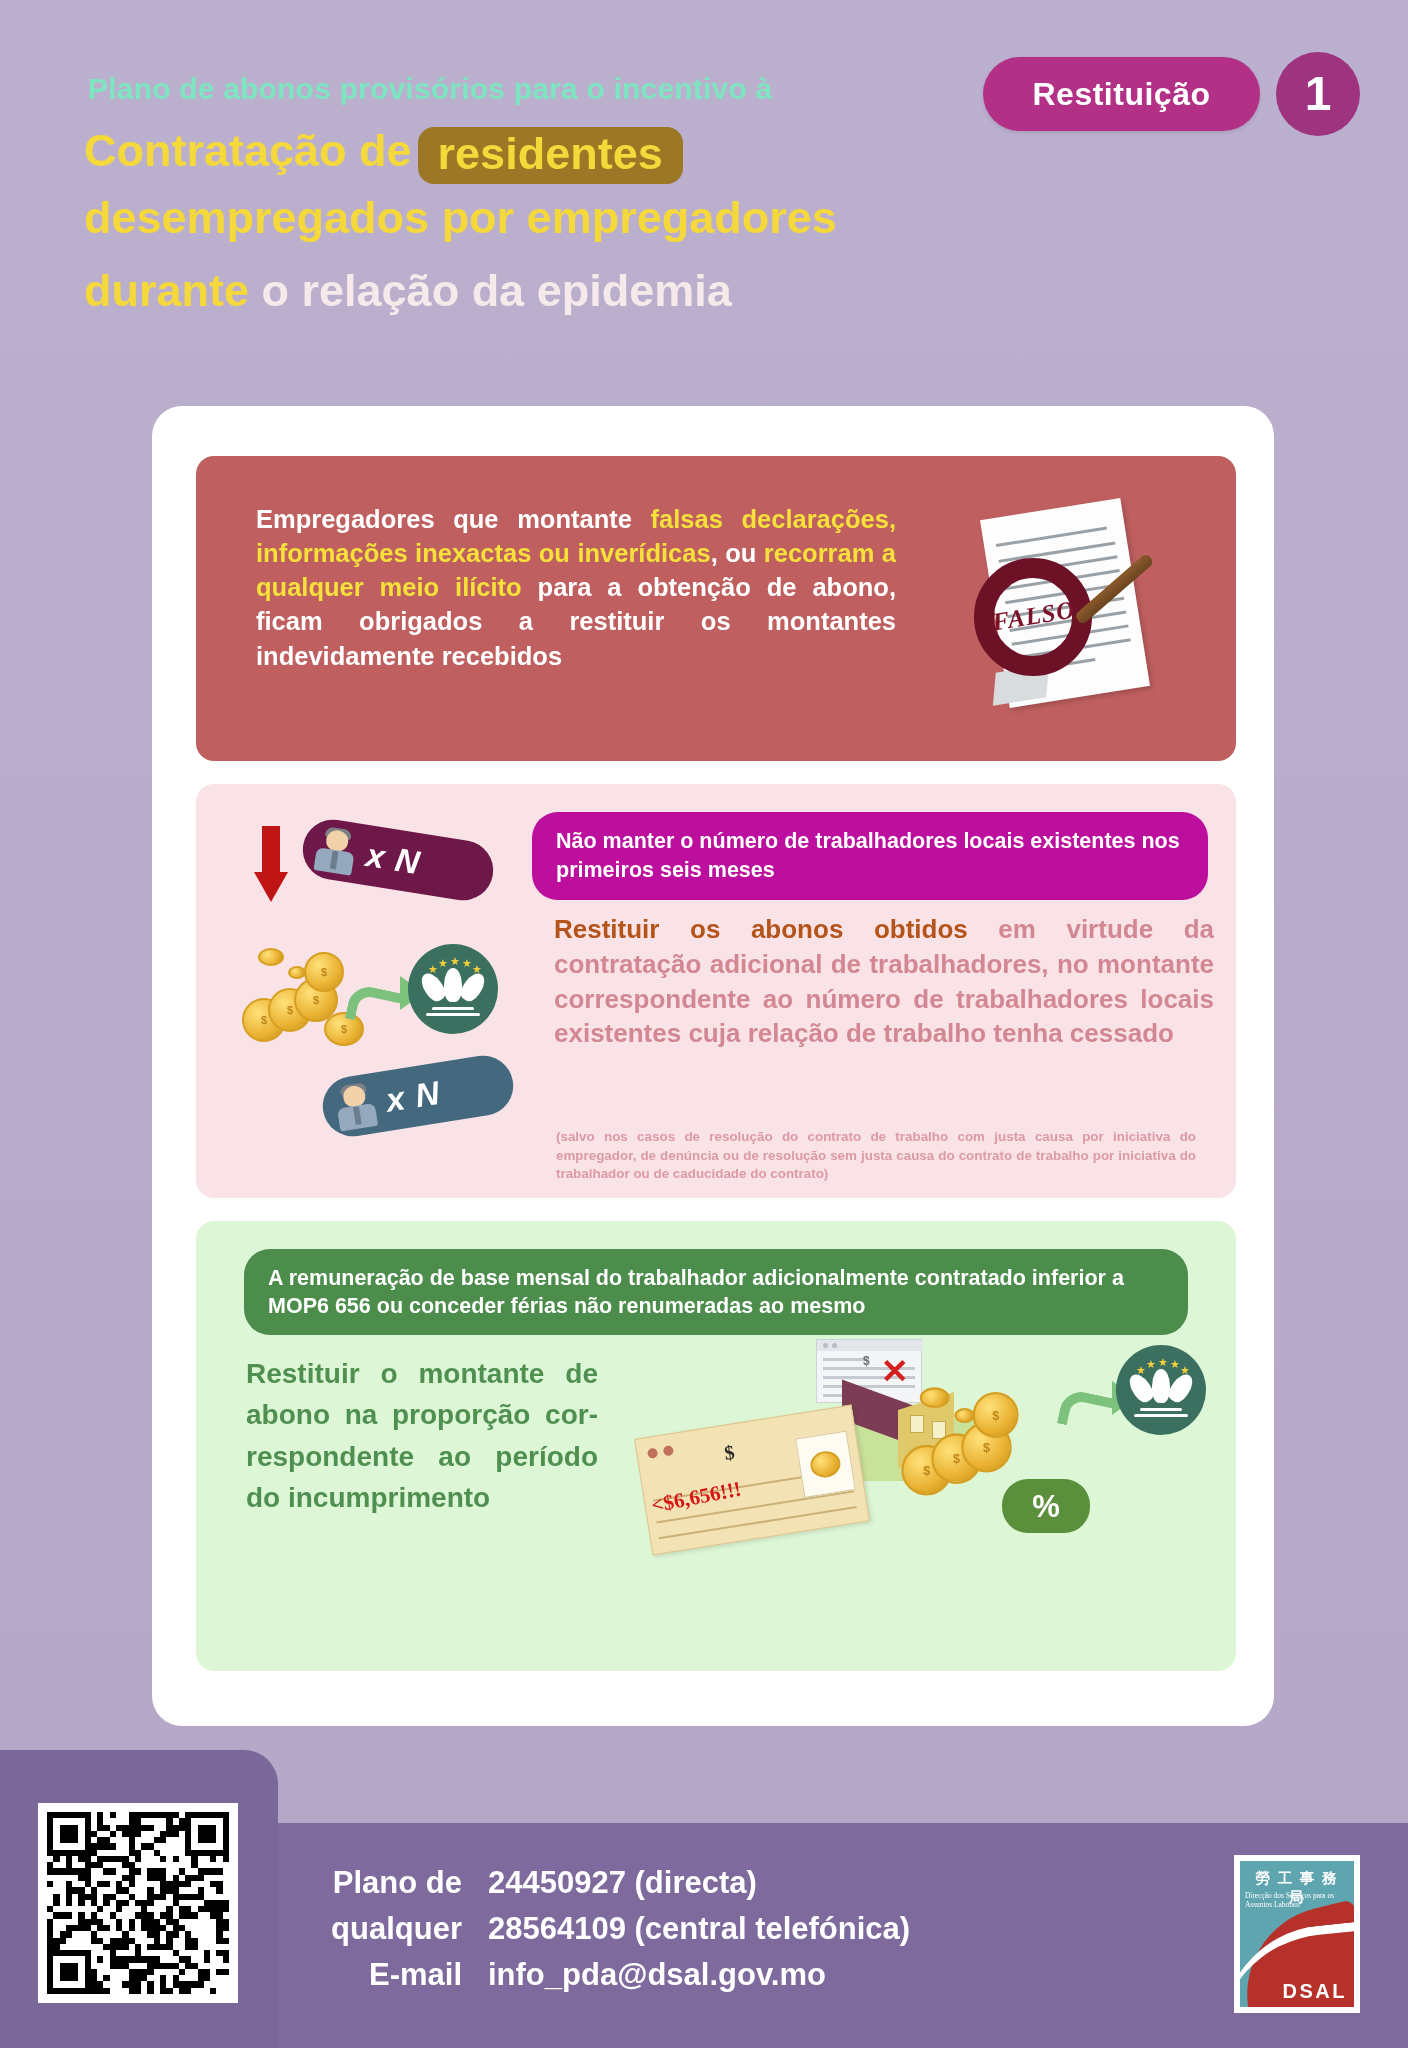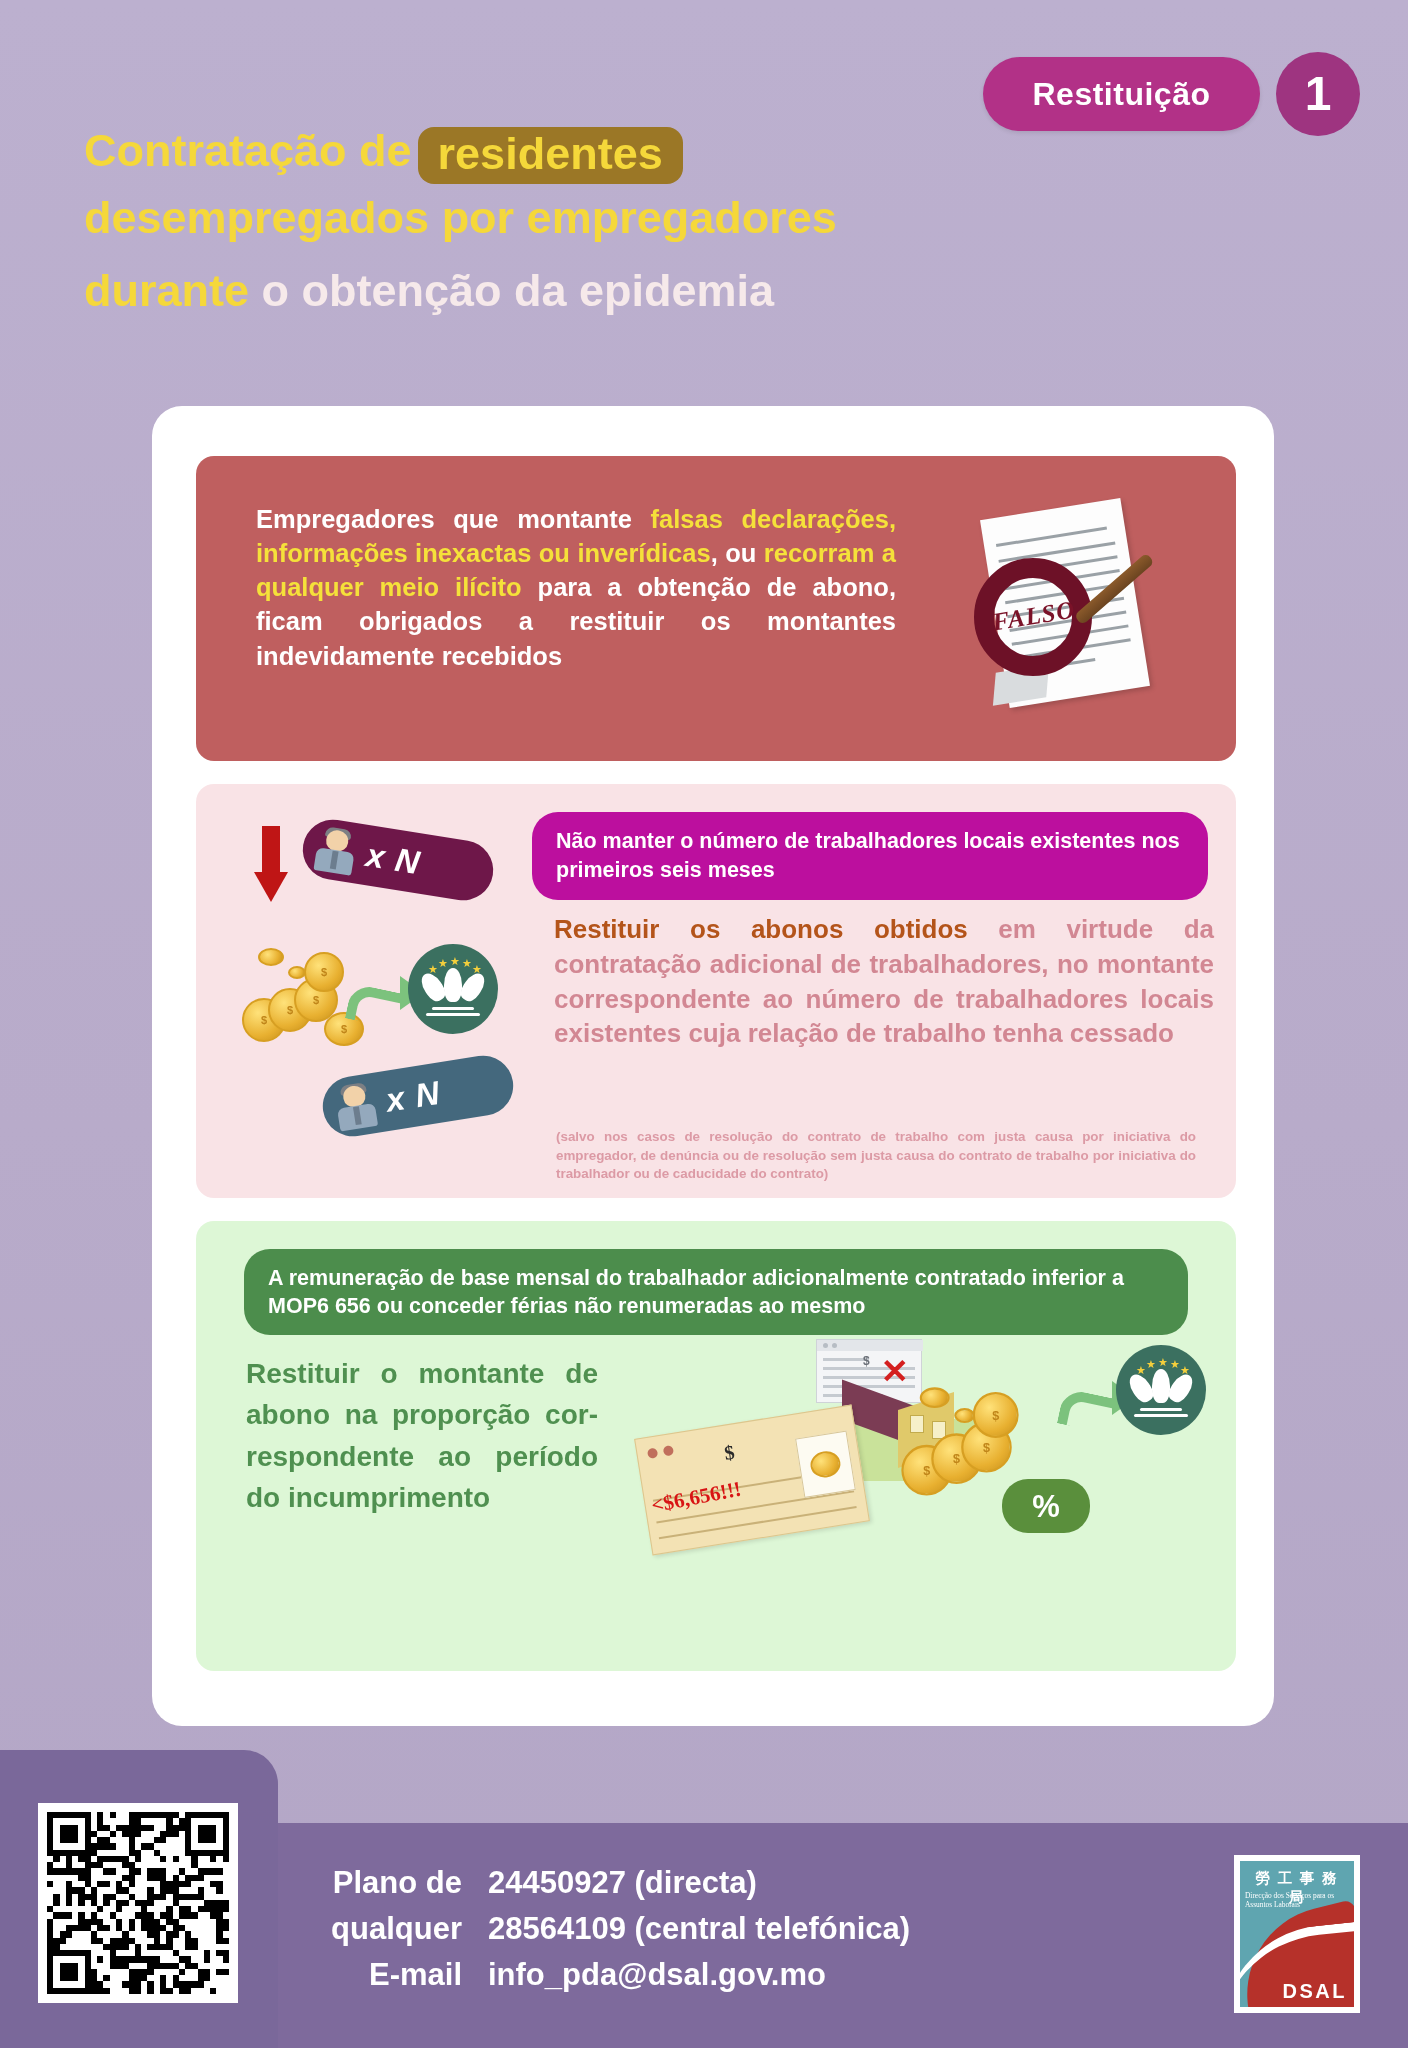--- a/index.html
+++ b/index.html
@@ -352,30 +352,31 @@
     font-size: 20px; font-weight: 700; letter-spacing: 2.5px;
     font-family: "Liberation Sans", sans-serif;
   }
 </style>
 </head>
 <body>
 
 <div id="poster">
 
   <div class="header">
+    <div class="hdr-eyebrow">Plano de abonos provisórios para o incentivo à</div>
 
     <div class="hdr-line hdr-l2 hl-yellow">desempregados por empregadores</div>
 
     <div class="hdr-line hdr-l1">
       <span class="hl-yellow">Contratação de</span><span class="chip-residentes">residentes</span>
     </div>
 
     <div class="hdr-line hdr-l3">
       <span class="hl-yellow">durante</span>
-      <span class="hl-white">o obtenção da epidemia</span>
+      <span class="hl-white">o relação da epidemia</span>
     </div>
 
     <div class="badge-pill">
       <span>Restituição</span>
     </div>
     <div class="badge-num">
       <span>1</span>
     </div>
   </div>
 

